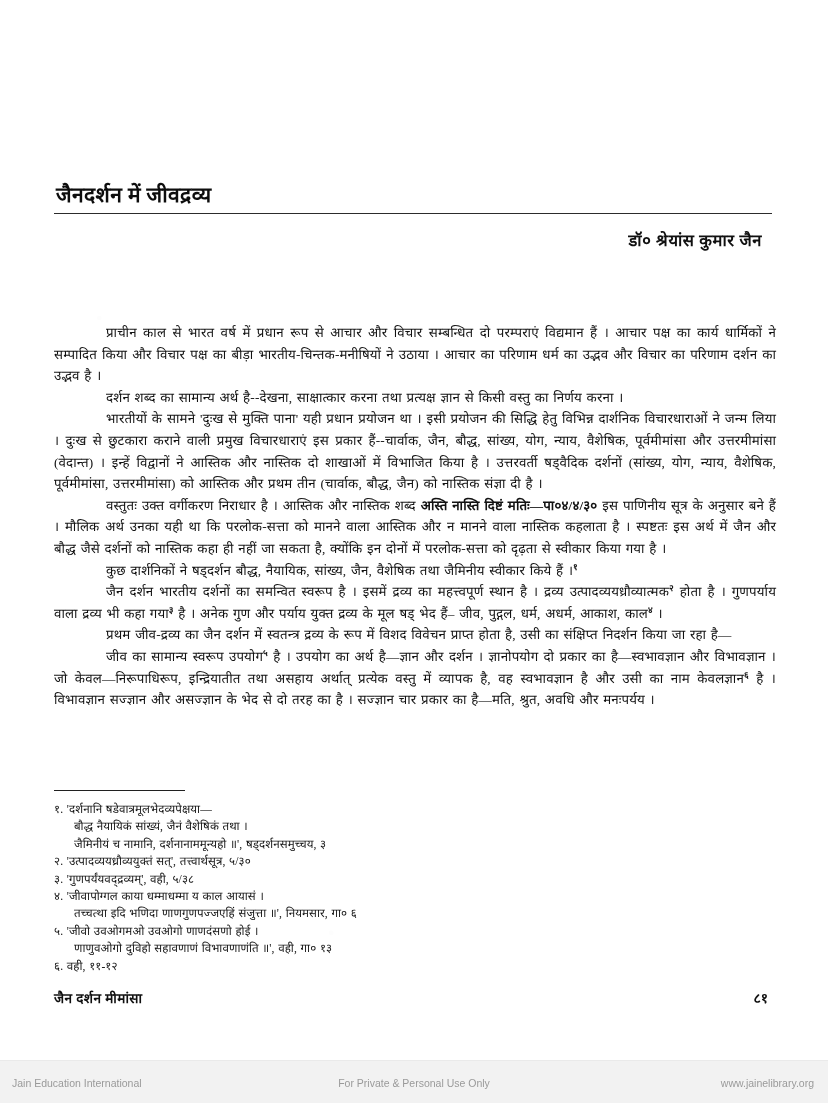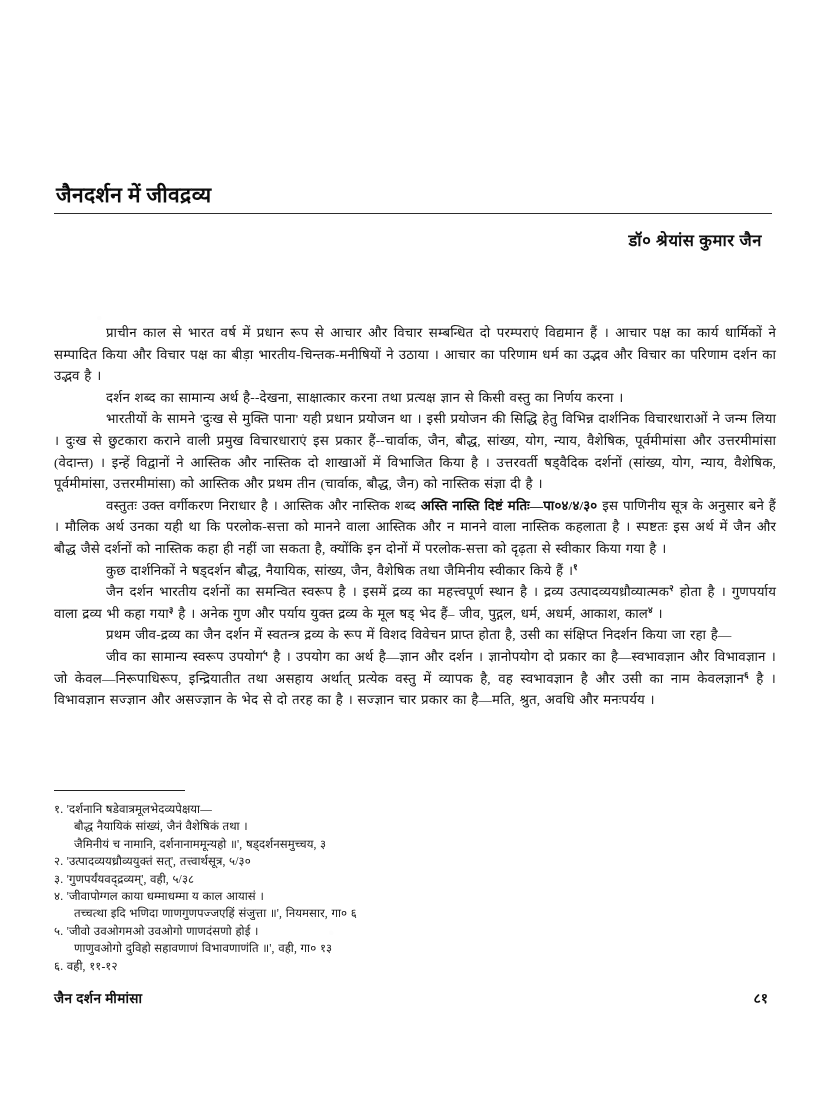--- a/index.html
+++ b/index.html
@@ -255,14 +255,19 @@
 
     <div class="running-footer">
       <span class="footer-book">जैन दर्शन मीमांसा</span>
       <span class="footer-pageno">८१</span>
     </div>
 
   </div>
 
   <div class="scan-noise"></div>
 
+  <div class="scan-bar">
+    <span class="sb-left">Jain Education International</span>
+    <span class="sb-center">For Private &amp; Personal Use Only</span>
+    <span class="sb-right">www.jainelibrary.org</span>
+  </div>
 
 </div>
 
 </body></html>

